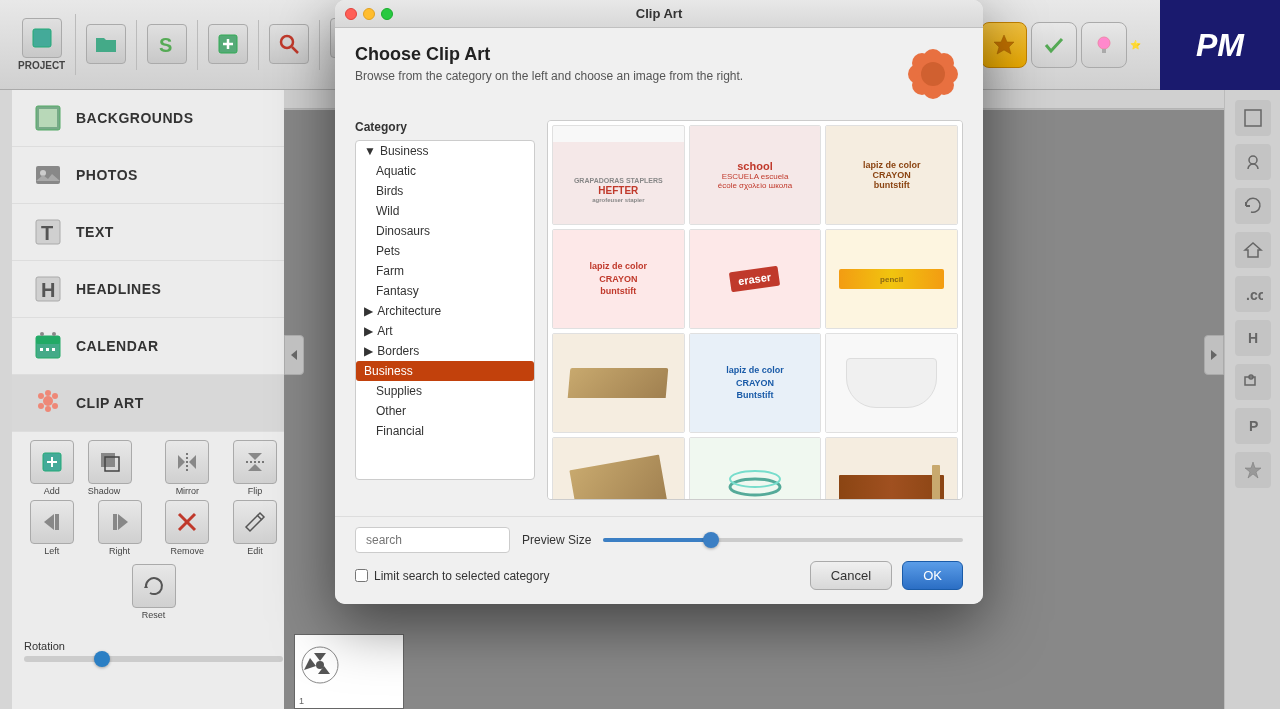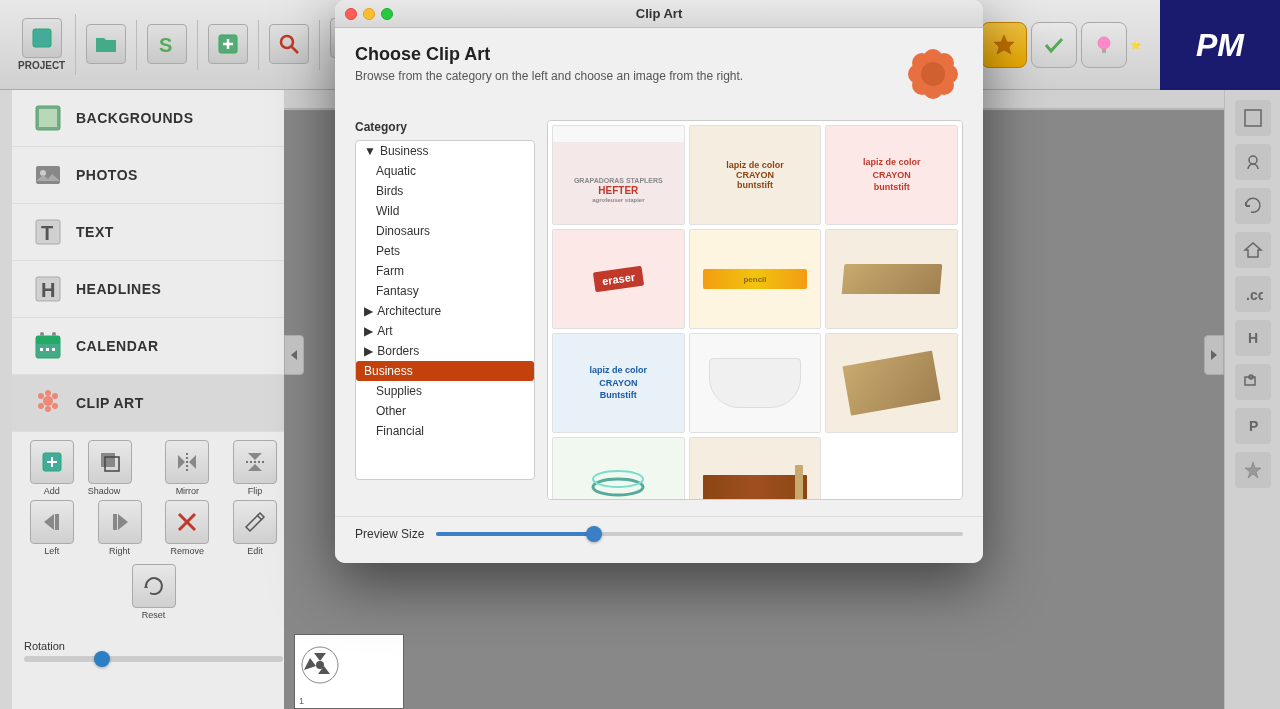--- a/index.html
+++ b/index.html
@@ -784,20 +784,29 @@
           <div class="image-cell">
             <div style="background:#f5e8e8;width:100%;height:100%;display:flex;align-items:center;justify-content:center;flex-direction:column;gap:2px;margin-top:31px;">
               <div style="color:#c0392b;font-size:8px;font-weight:bold;text-align:center;line-height:1.2;padding:2px;">
                 <div style="font-size:7px;color:#888;">GRAPADORAS STAPLERS</div>
                 <div style="font-size:10px;color:#c0392b;font-weight:900;">HEFTER</div>
                 <div style="font-size:6px;color:#888;">agrofeuser stapier</div>
               </div>
             </div>
           </div>
           <div class="image-cell">
+            <div style="background:#f5e8e8;width:100%;height:100%;display:flex;align-items:center;justify-content:center;">
+              <div style="text-align:center;padding:4px;">
+                <div style="color:#c0392b;font-size:11px;font-weight:bold;">school</div>
+                <div style="color:#c0392b;font-size:8px;">ESCUELA escuela</div>
+                <div style="color:#c0392b;font-size:8px;">école σχολεìο школа</div>
+              </div>
+            </div>
+          </div>
+          <div class="image-cell">
             <div style="background:#f5ede0;width:100%;height:100%;display:flex;align-items:center;justify-content:center;">
               <div style="color:#8B4513;font-size:9px;font-weight:bold;text-align:center;padding:4px;">
                 <div>lapiz de color</div>
                 <div>CRAYON</div>
                 <div>buntstift</div>
               </div>
             </div>
           </div>
 
           <div class="image-cell">
@@ -860,28 +869,39 @@
               </div>
             </div>
           </div>
         </div>
       </div>
     </div>
   </div>
 
   <div class="dialog-footer">
     <div class="footer-top">
+      <input type="text" class="search-input" placeholder="search" style="">
       <span class="preview-size-label">Preview Size</span>
       <div class="slider-container">
         <div class="slider">
           <div class="slider-track"></div>
           <div class="slider-thumb"></div>
         </div>
       </div>
     </div>
+    <div class="footer-bottom">
+      <div class="checkbox-row">
+        <input type="checkbox" style="">
+        <label>Limit search to selected category</label>
+      </div>
+      <div class="btn-row">
+        <button class="btn btn-cancel">Cancel</button>
+        <button class="btn btn-ok">OK</button>
+      </div>
+    </div>
   </div>
 </div>
 
 <div style="position:absolute;top:50%;left:284px;transform:translateY(-50%);width:20px;height:40px;background:#c0c0c0;border:1px solid #aaa;border-radius:0 4px 4px 0;display:flex;align-items:center;justify-content:center;cursor:pointer;z-index:20;">
   <svg width="10" height="14" viewBox="0 0 10 14">
       <polygon points="8,2 2,7 8,12" fill="#666"></polygon>
     </svg>
 </div>
 
 <div style="position:absolute;top:50%;right:56px;transform:translateY(-50%);width:20px;height:40px;background:#c0c0c0;border:1px solid #aaa;border-radius:4px 0 0 4px;display:flex;align-items:center;justify-content:center;cursor:pointer;z-index:20;">

